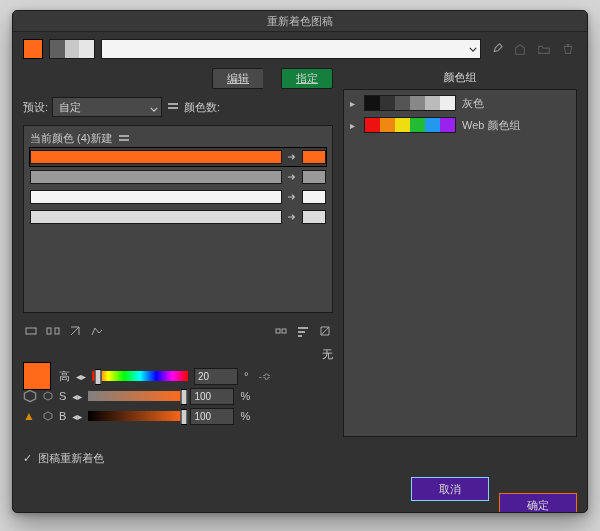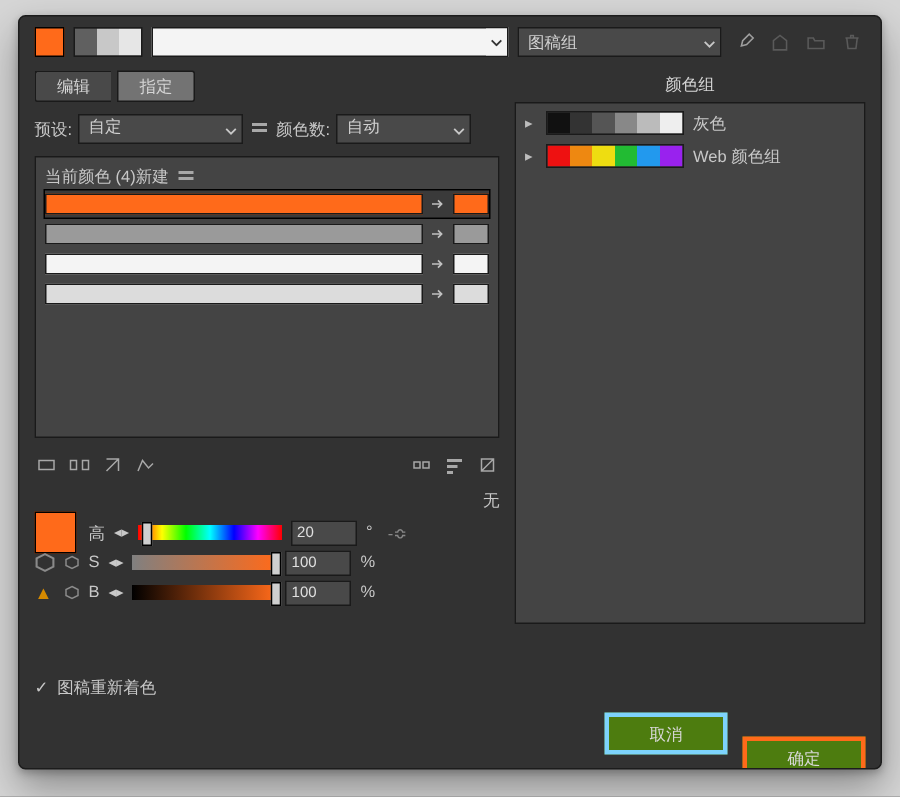--- a/index.html
+++ b/index.html
@@ -21,30 +21,30 @@
   .icon-btn { width:18px; height:18px; display:flex; align-items:center; justify-content:center; color:#9e9e9e; }
   .icon-dim { color:#5a5a5a; }
   .icon-btn svg { width:14px; height:14px; }
 
   
   .main { flex:1; display:flex; gap:10px; min-height:0; }
   .left-pane { width:310px; display:flex; flex-direction:column; }
   .right-pane { flex:1; display:flex; flex-direction:column; }
 
   
-  .tabs { display:flex; justify-content:flex-start; gap:4px; margin:2px 0 8px; }
+  .tabs { display:flex; justify-content:flex-end; gap:18px; margin:2px 0 8px;text-decoration:underline; }
   .tab { padding:2px 14px; border:1px solid #1a1a1a; background:#494949; color:#d5d5d5; font-size:11px; }
-  .tab.active { background:#737373; }
+  .tab.active { background:#15803d; }
   .tab:first-child { border-right:none; border-radius:2px 0 0 2px; }
   .tab:last-child { border-radius:0 2px 2px 0; }
 
   
   .preset-row { display:flex; align-items:center; gap:4px; margin-bottom:8px; }
   .lbl { color:#c8c8c8;text-align:center; }
-  .dd { height:18px; background:#494949; border:1px solid #1a1a1a; color:#d0d0d0; display:flex; padding:0 16px 0 6px; position:relative; }
+  .dd { height:18px; background:#494949; border:1px solid #1a1a1a; color:#d0d0d0; display:flex; align-items:center; padding:0 16px 0 6px; position:relative; }
   .dd .chev-d { position:absolute; right:3px; top:4px; }
   .sm-ic { width:14px; height:14px; display:flex; align-items:center; justify-content:center; color:#a8a8a8; }
   .sm-ic svg { width:14px; height:14px; }
 
   
   .card { border:1px solid #1a1a1a; background:#444444; padding:4px 6px 6px; height:188px; box-sizing:border-box; margin-bottom:4px; }
   .card-head { display:flex; justify-content:flex-start; align-items:center; height:16px; }
   .color-row { display:flex; align-items:center; gap:4px; height:18px; margin-top:2px; }
   .color-row.active { outline:1px solid #000; background:#3a3a3a; }
   .bar { flex:1; height:12px; border:1px solid #1a1a1a; }
@@ -80,49 +80,44 @@
   .tw { color:#bdbdbd; font-size:10px; width:8px; }
   .grp-strip { width:90px; height:14px; border:1px solid #1a1a1a; }
   .gray-strip { background:linear-gradient(90deg,#111 0 16.6%,#333 16.6% 33.3%,#555 33.3% 50%,#888 50% 66.6%,#bbb 66.6% 83.3%,#eee 83.3% 100%); }
   .web-strip { background:linear-gradient(90deg,#e11 0 16.6%,#e81 16.6% 33.3%,#ed1 33.3% 50%,#2b3 50% 66.6%,#29e 66.6% 83.3%,#92e 83.3% 100%); }
   .grp-lbl { color:#c8c8c8; font-size:11px; }
 
   .recolor-check { margin-top:auto; display:flex; align-items:center; gap:6px; color:#c8c8c8; padding-top:6px; }
 
   
   .footer { height:30px; display:flex; justify-content:flex-end; align-items:center; gap:10px; padding:0 10px 8px; }
-  .btn { height:22px; min-width:76px; border:3px solid #7dd3fc; background:#4d7c0f; color:#d8d8d8; display:flex; align-items:center; justify-content:center; font-size:11px; }
+  .btn { height:22px; min-width:76px; border:1px solid #7dd3fc; background:#4c1d95; color:#d8d8d8; display:flex; align-items:center; justify-content:center; font-size:11px; }
   .btn.primary { border-color:#ff6a1a;margin-top:32px; }
 </style>
 </head>
 <body>
 
 <div class="shadow-wrap">
   <div class="window">
+    <div class="titlebar">
+      <span>重新着色图稿</span>
+    </div>
 
     <div class="content">
 
       <div class="topbar">
         <div class="big-swatch"></div>
         <div class="harmony-strip"></div>
         <div class="preset-white">
           <div class="chev">
             <svg viewBox="0 0 10 6">
                 <path d="M1 1l4 4 4-4" fill="none" stroke="#333" stroke-width="1.5"></path>
               </svg>
           </div>
         </div>
-        <div class="dark-dd" style="width:112px">
-          <span>图稿组</span>
-          <div class="chev-d">
-            <svg viewBox="0 0 10 6">
-                <path d="M1 1l4 4 4-4" fill="none" stroke="#c8c8c8" stroke-width="1.5"></path>
-              </svg>
-          </div>
-        </div>
         <div class="icon-btn">
           <svg viewBox="0 0 16 16">
               <path d="M13 3l-1-1-5 5-1 4 4-1 5-5-2-2z" fill="none" stroke="currentColor" stroke-width="1.2"></path>
             </svg>
         </div>
         <div class="icon-btn icon-dim">
           <svg viewBox="0 0 16 16">
               <path d="M3 14V7l5-4 5 4v7H3z" fill="none" stroke="currentColor" stroke-width="1.2"></path>
             </svg>
         </div>
@@ -155,26 +150,20 @@
                     <path d="M1 1l4 4 4-4" fill="none" stroke="#c8c8c8" stroke-width="1.5"></path>
                   </svg></div>
             </div>
             <div class="sm-ic">
               <svg viewBox="0 0 14 14">
                   <rect x="2" y="3" width="10" height="2" fill="currentColor"></rect>
                   <rect x="2" y="7" width="10" height="2" fill="currentColor"></rect>
                 </svg>
             </div>
             <span class="lbl">颜色数:</span>
-            <div class="dd" style="width:66px">
-              <span>自动</span>
-              <div class="chev-d"><svg viewBox="0 0 10 6">
-                    <path d="M1 1l4 4 4-4" fill="none" stroke="#c8c8c8" stroke-width="1.5"></path>
-                  </svg></div>
-            </div>
           </div>
 
           <div class="card">
             <div class="card-head">
               <span>当前颜色 (4)</span>
               <span style="display:flex;align-items:center;gap:4px">
                 <span>新建</span>
                 <span class="sm-ic">
                   <svg viewBox="0 0 14 14">
                       <rect x="2" y="4" width="10" height="2" fill="currentColor"></rect>

